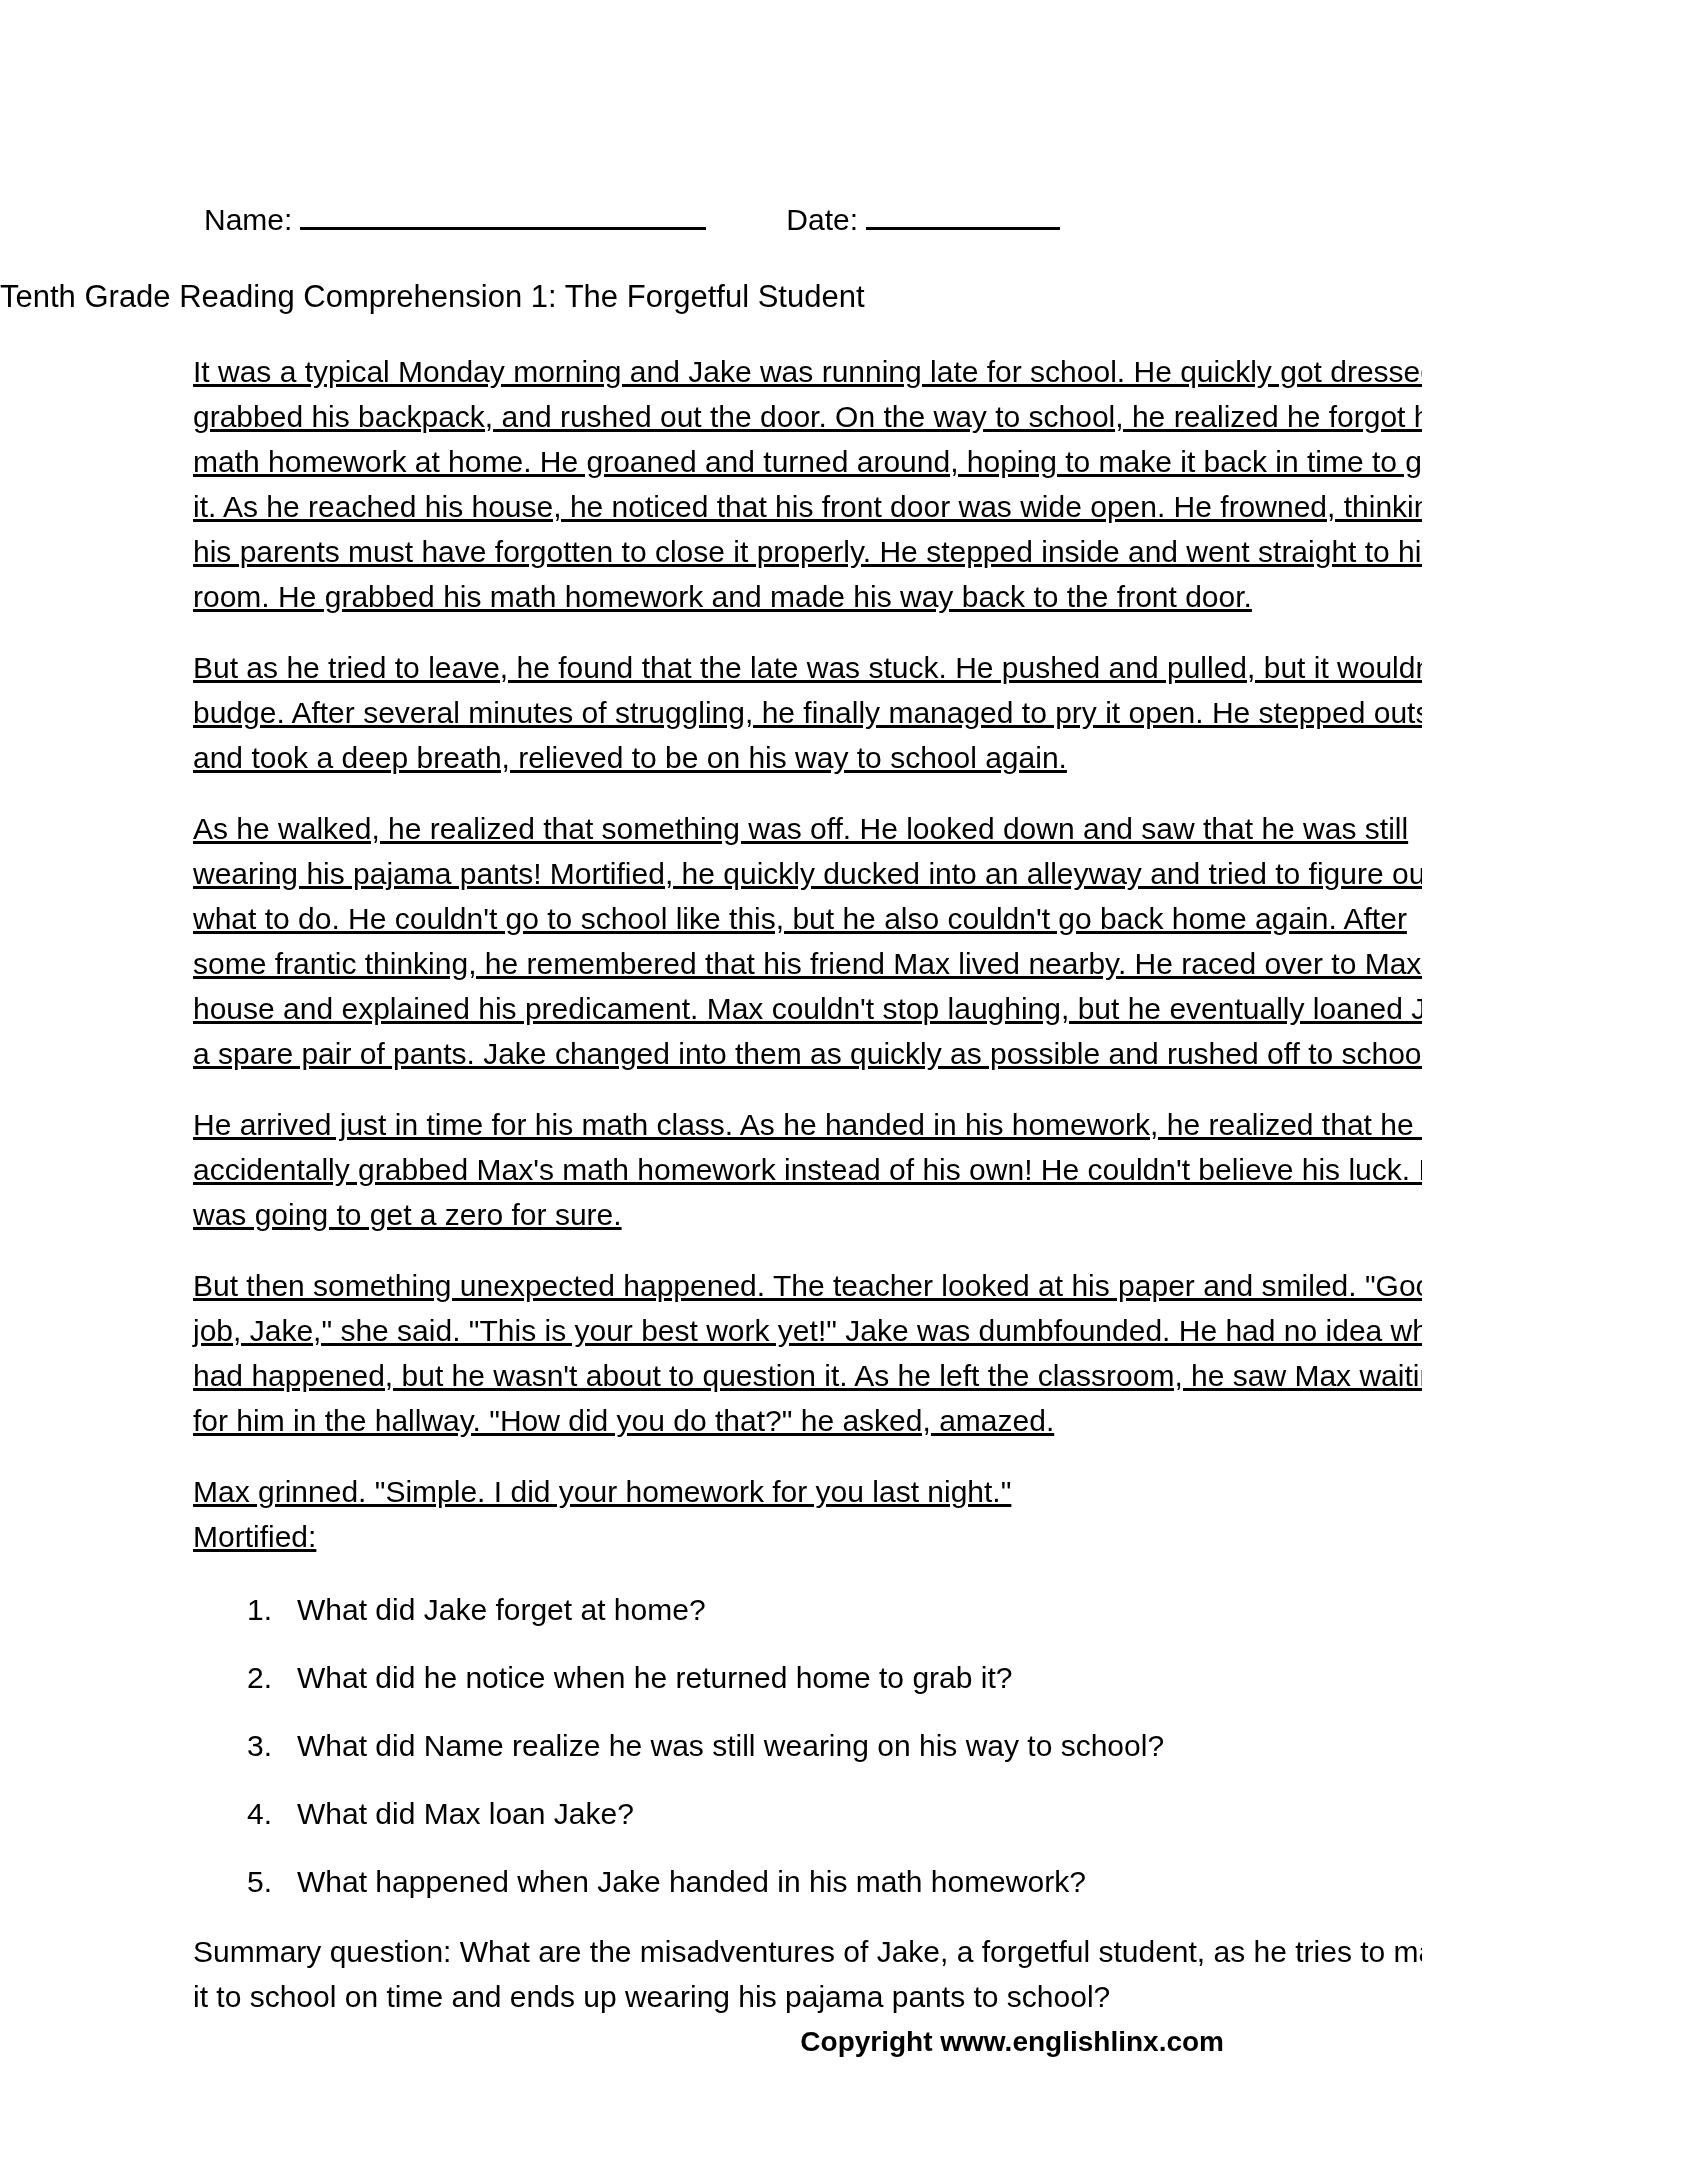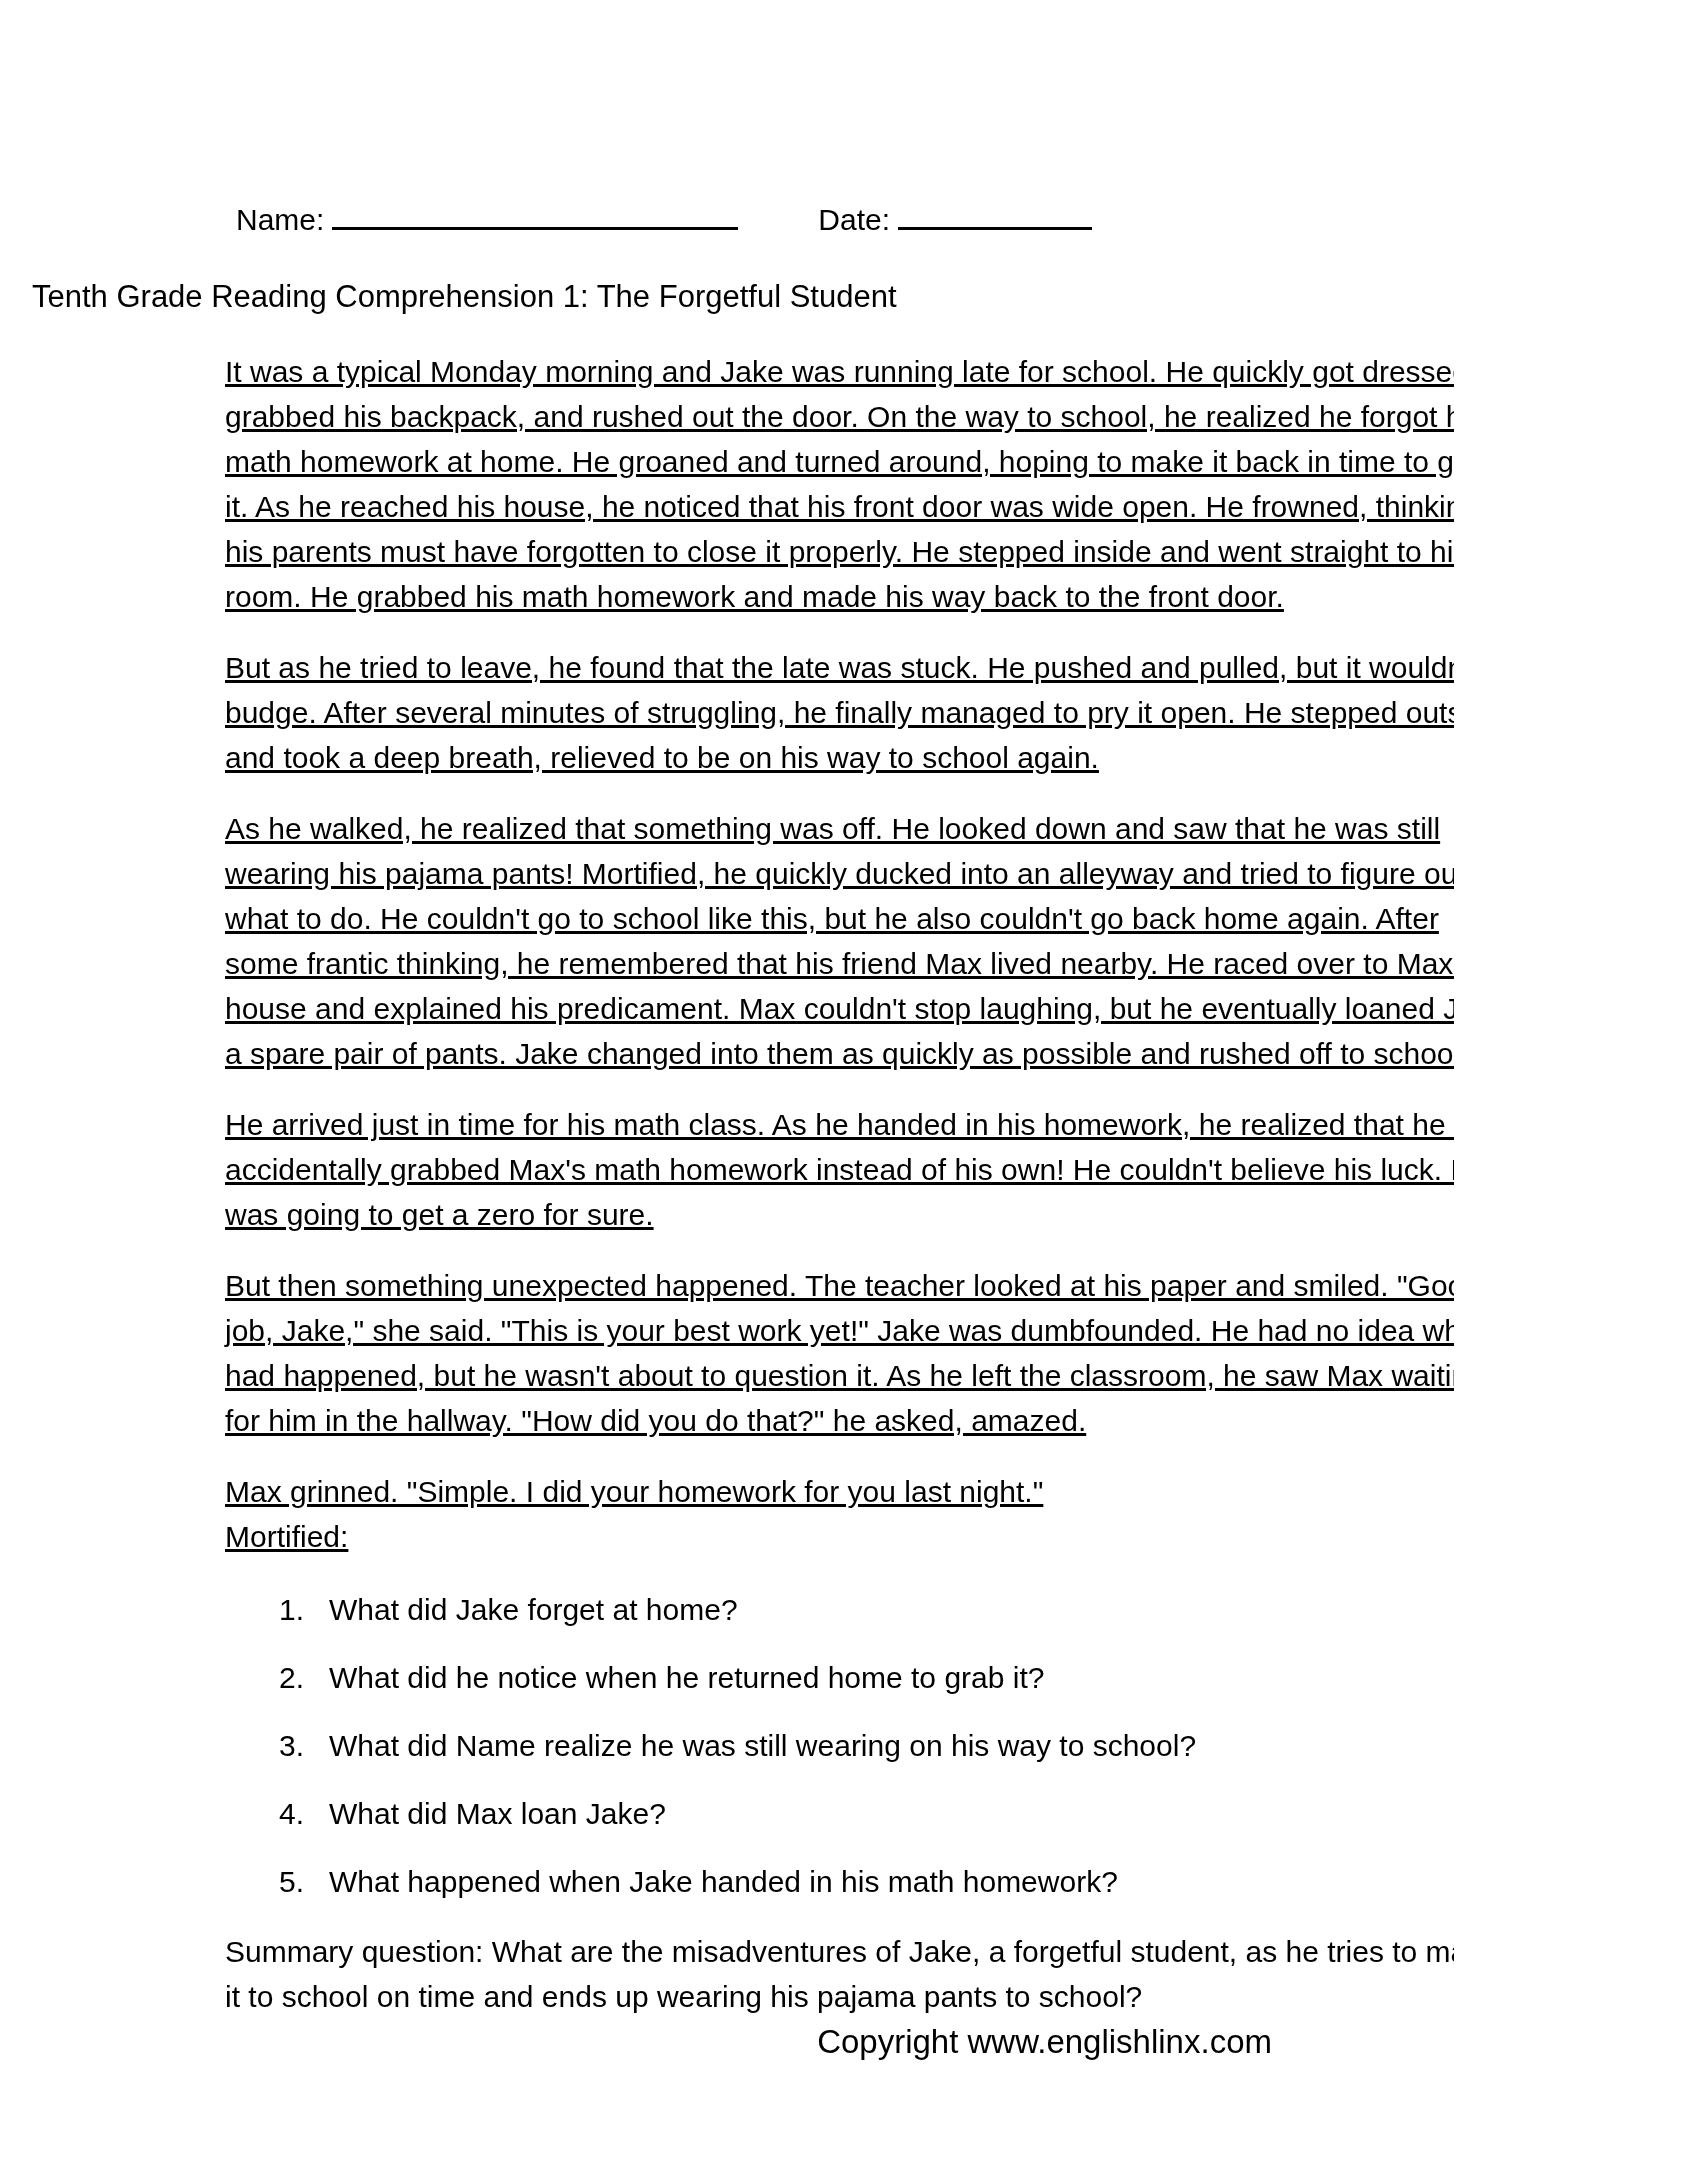--- a/index.html
+++ b/index.html
@@ -10,21 +10,20 @@
   .page {
     position: relative;
     width: 1422px;
     height: 2178px;
     background: #ffffff;
     color: #000000;
     font-family: "Liberation Sans", sans-serif;
     font-size: 30px;
     line-height: 45px;
     overflow: hidden;
-    padding-left: 32px;
   }
   .header-row {
     display: flex;
     align-items: flex-end;
     margin: 191px 0 0 204px;
   }
   .field-label {
     white-space: nowrap;
   }
   .blank {
@@ -68,24 +67,25 @@
     flex: none;
     width: 50px;
   }
   .summary {
     margin: 25px 0 12px 193px;
     width: 1287px;
   }
   .copyright {
     position: absolute;
     top: 2023px;
-    right: 182px;
-    font-size: 33px;
+    right: 198px;
+    font-size: 28px;
     line-height: 38px;
     white-space: nowrap;
+    font-weight: bold;
   }
 </style>
 </head>
 <body>
 
 <div class="page">
 
   <div class="header-row">
     <span class="name-field"><span class="field-label">Name:</span><span class="blank name-blank"></span></span>
     <span class="date-field"><span class="field-label">Date:</span><span class="blank date-blank"></span></span>

